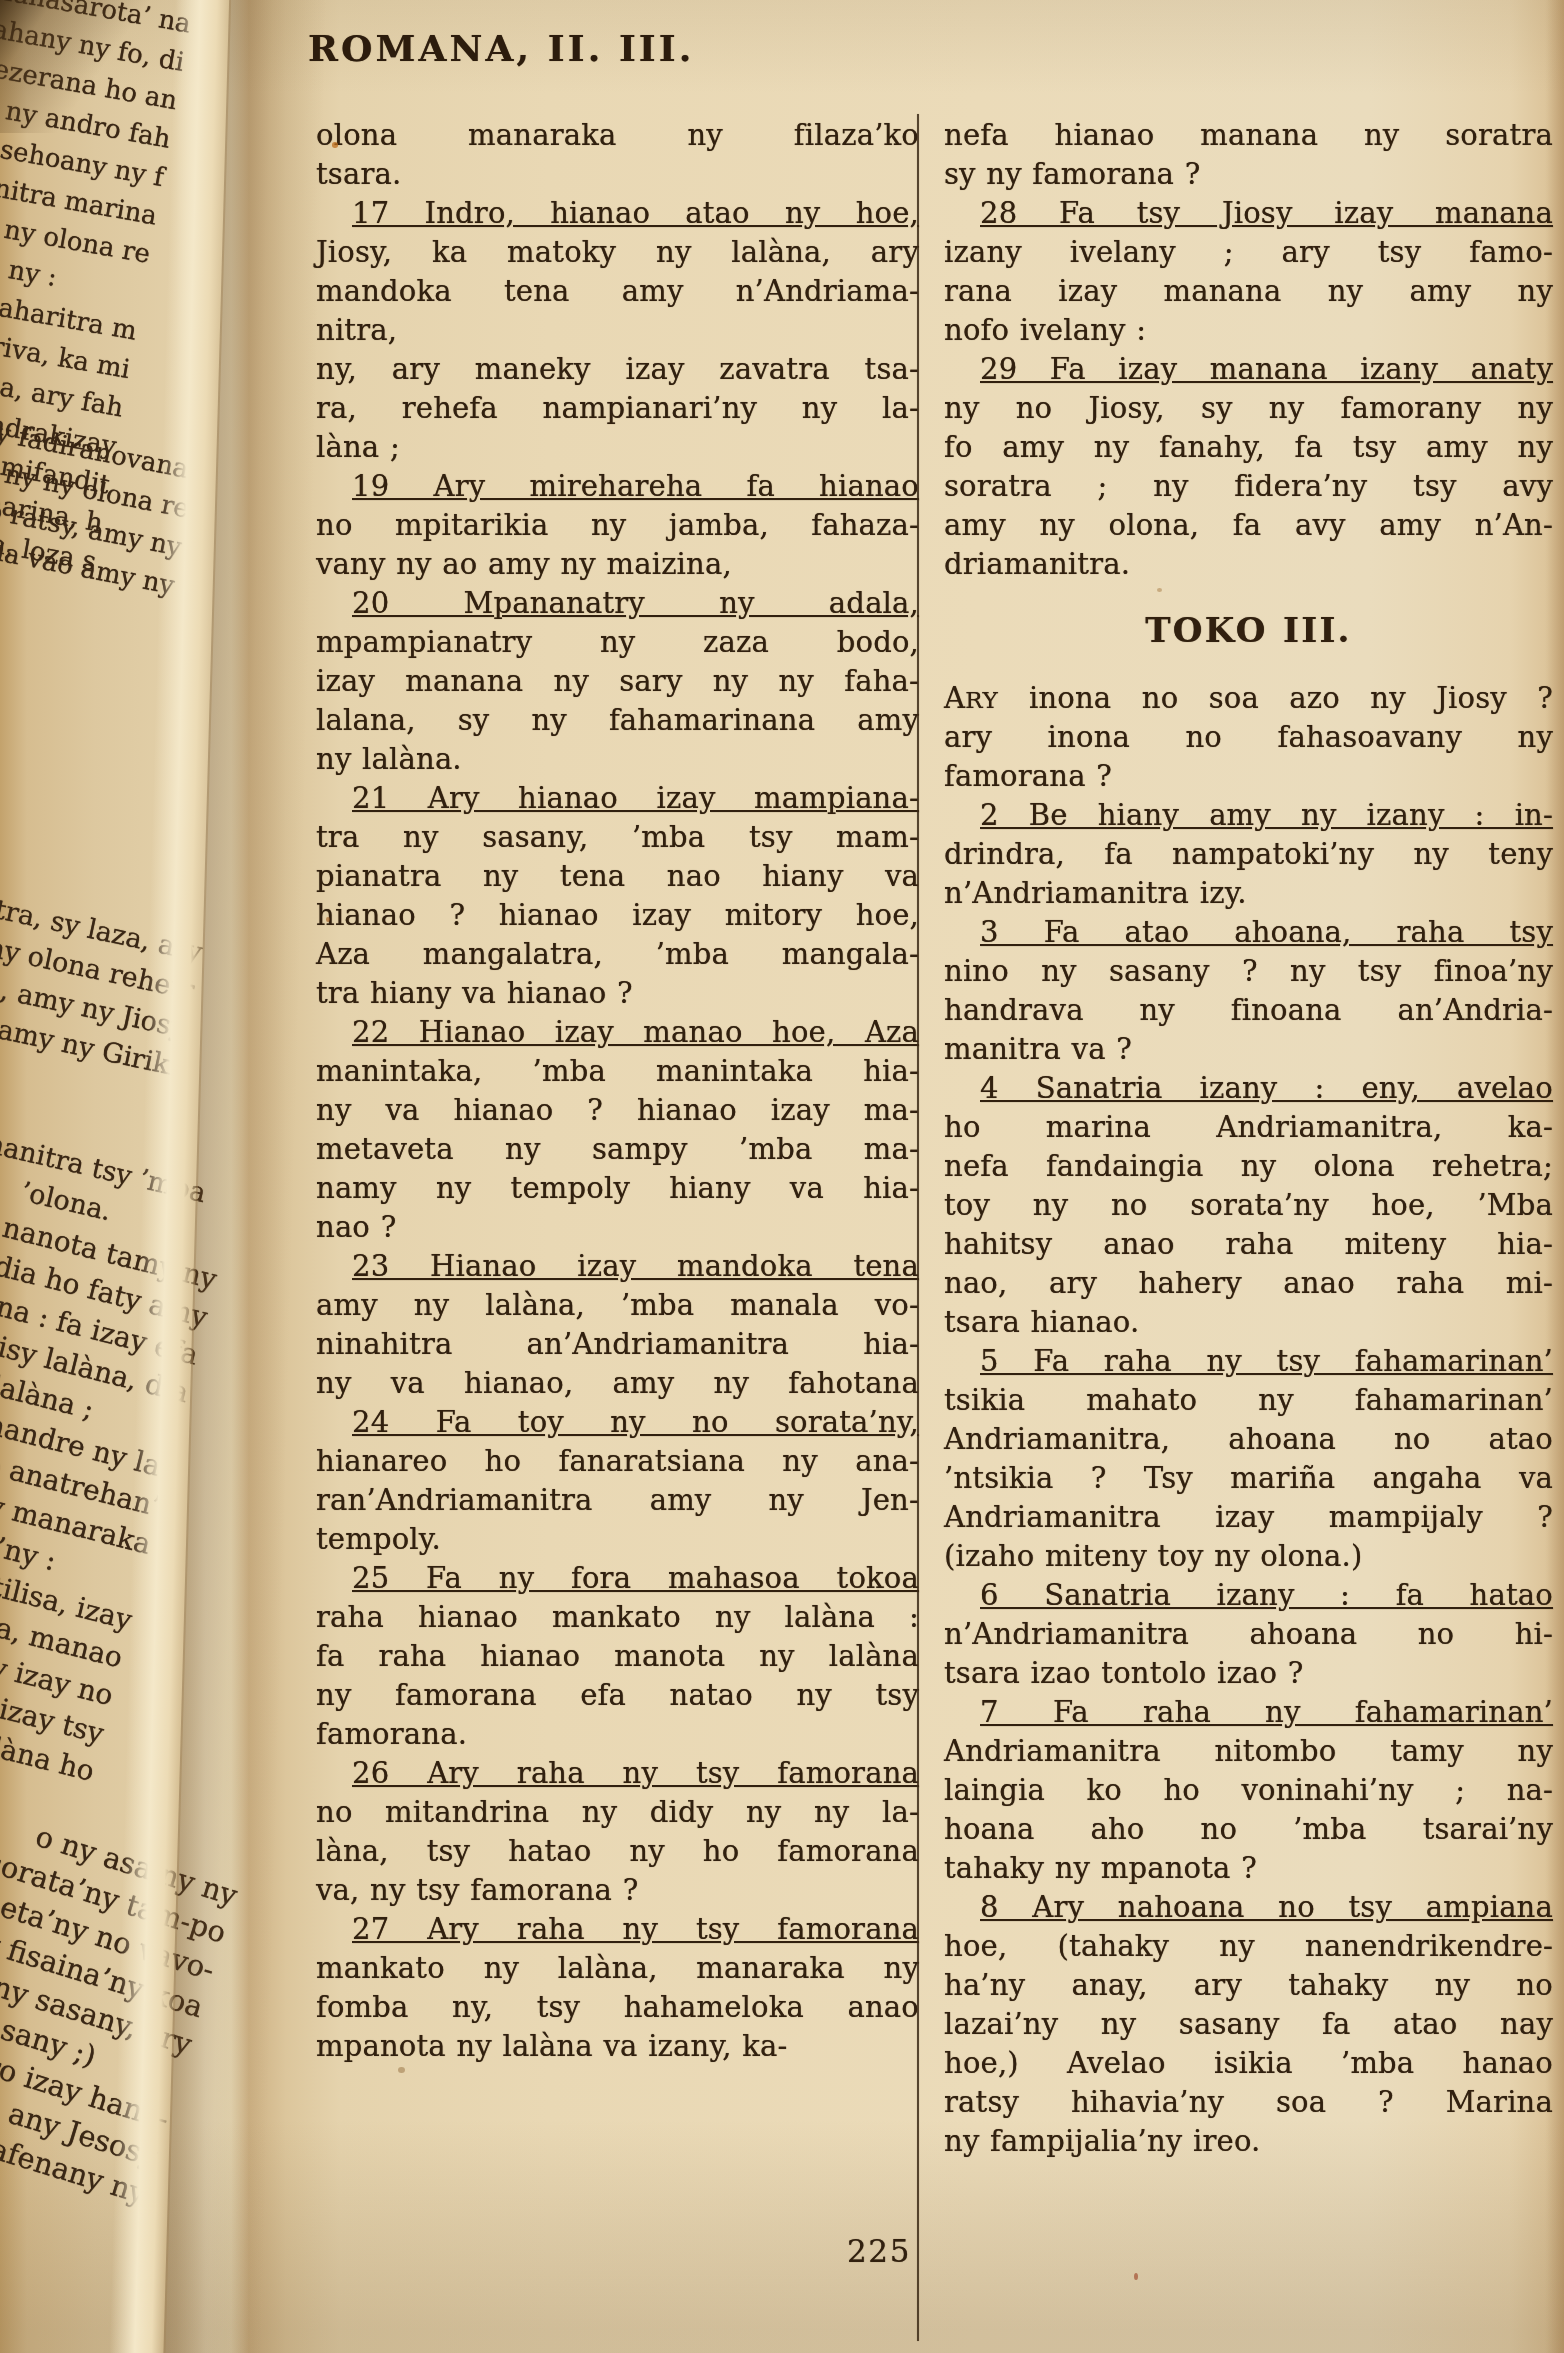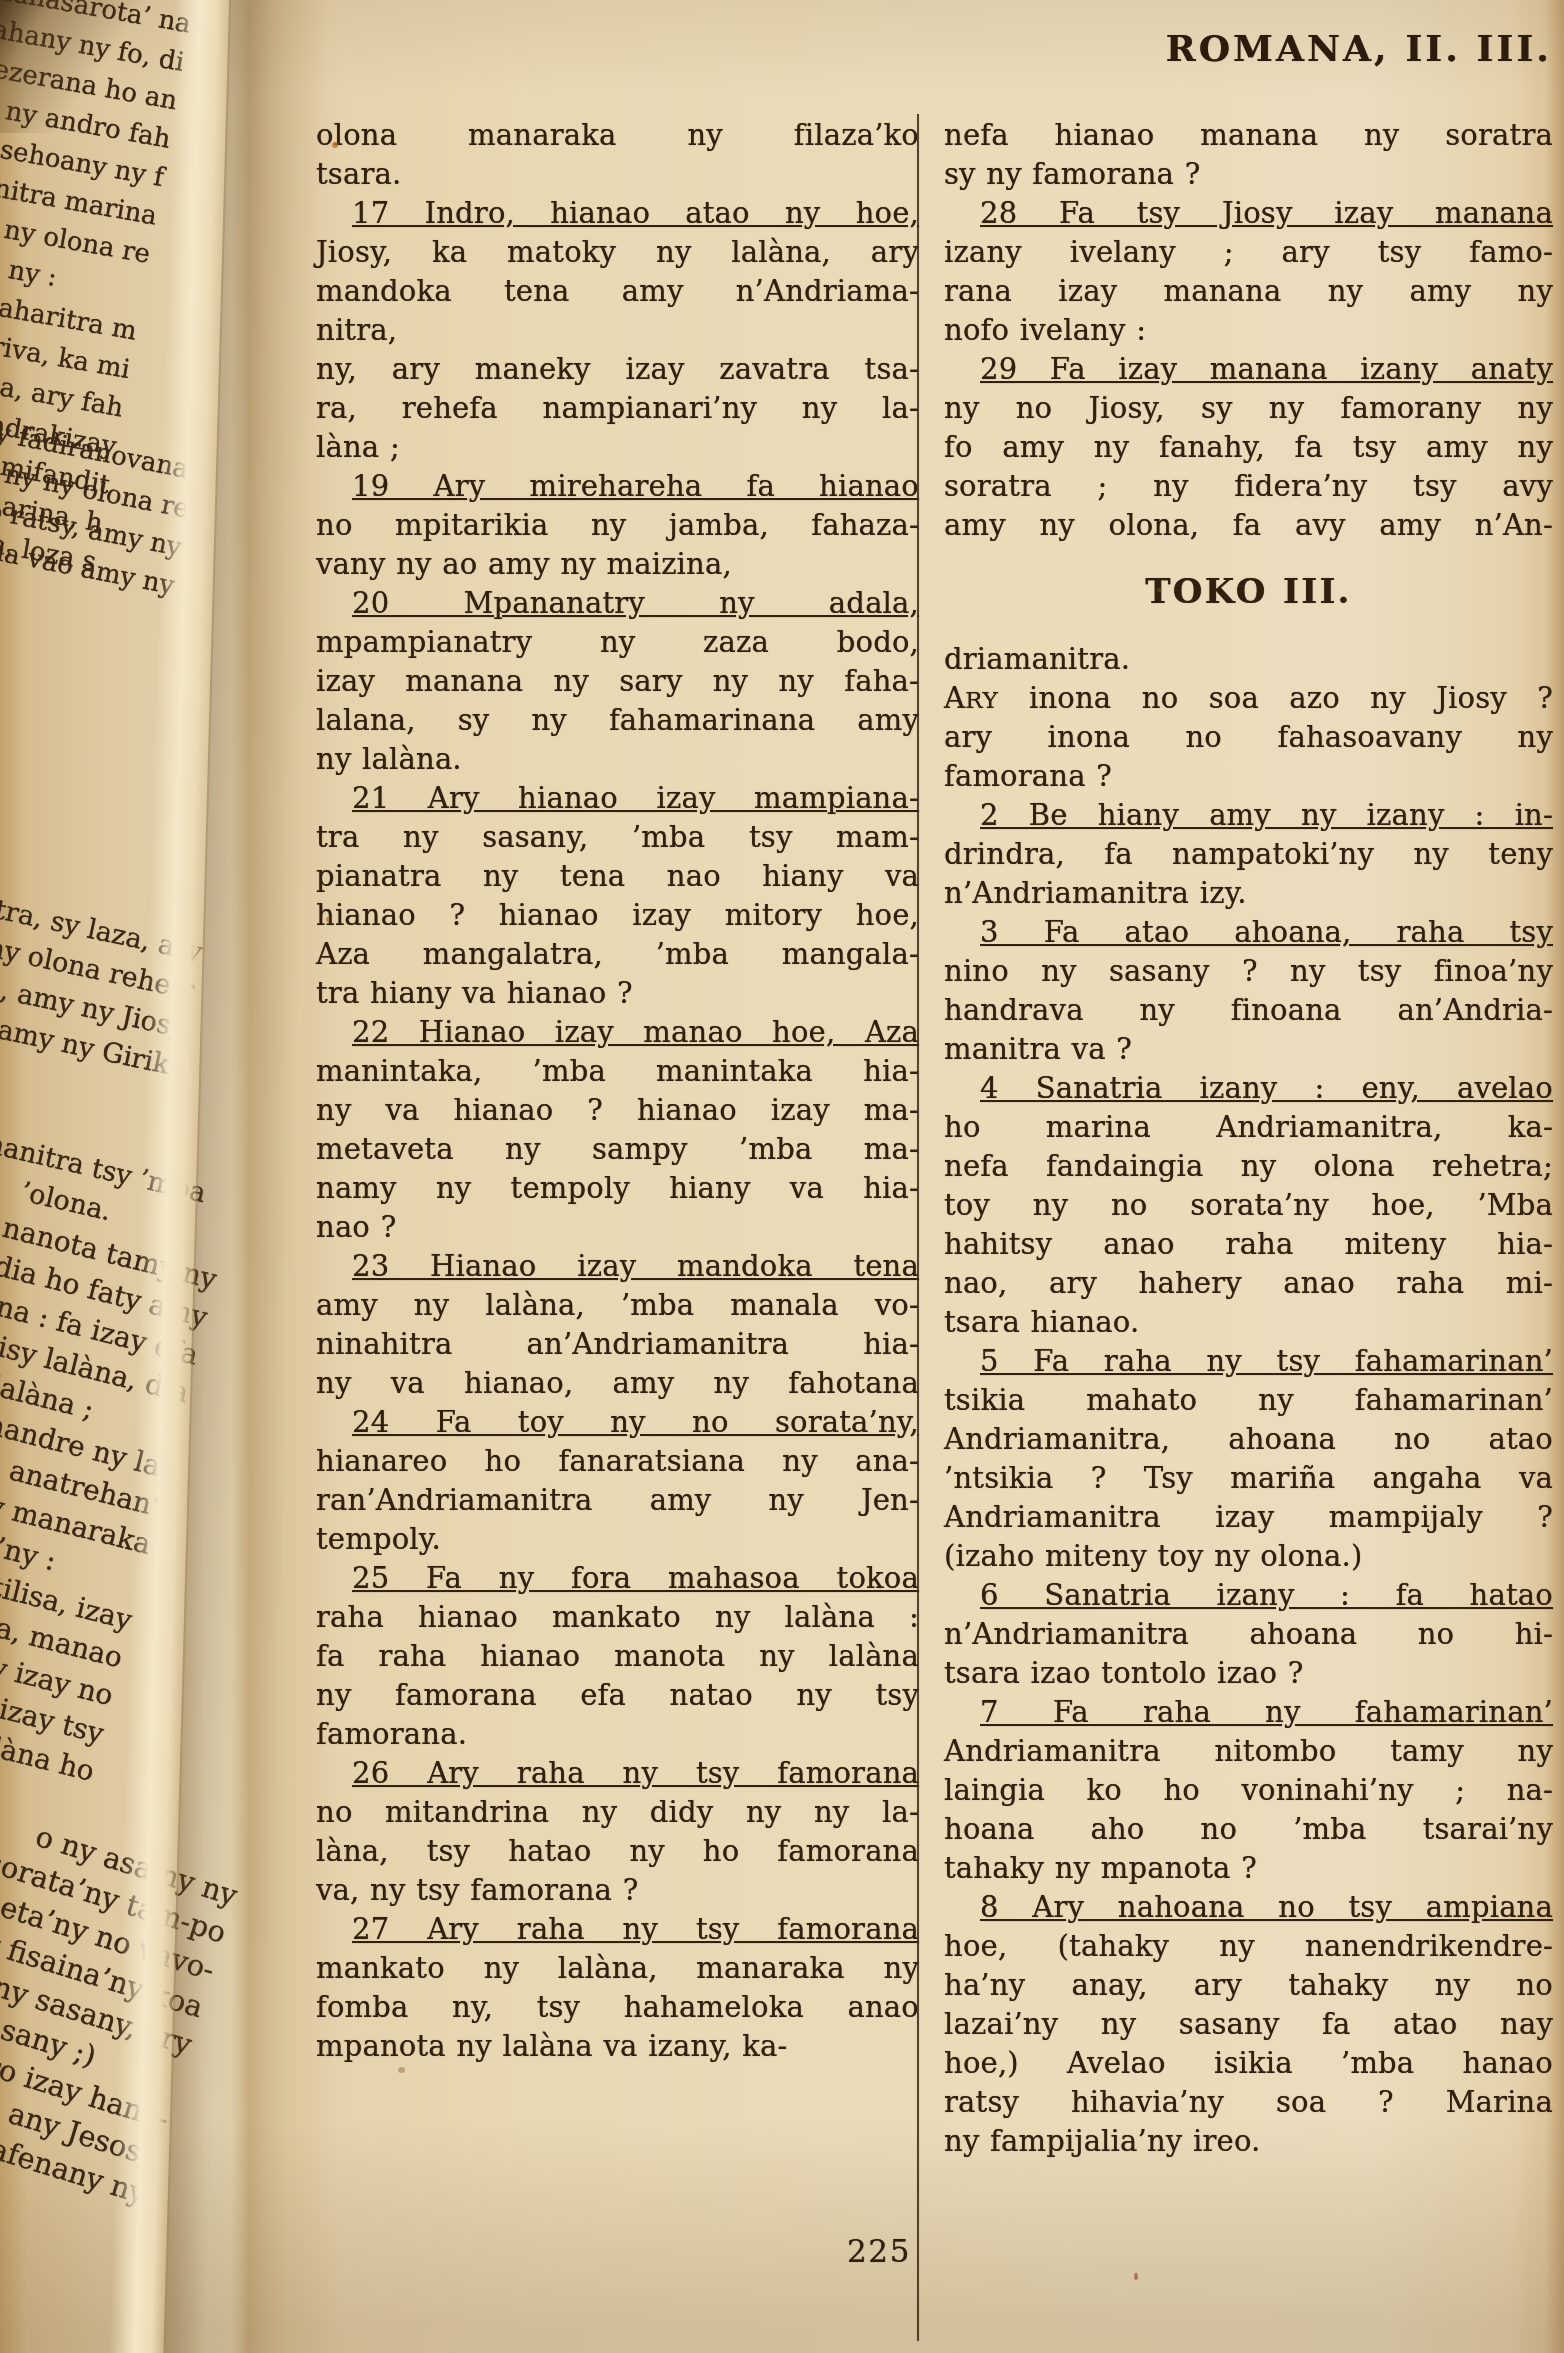--- a/index.html
+++ b/index.html
@@ -15,21 +15,21 @@
         #eee0bf 205px, #e9dab6 231px,
         #cdb184 249px, #dcc69c 286px, #e5d3ad 340px,
         #e9d8b4 548px, #ebdbb9 978px, #eadcbd 1369px,
         #e6d3ae 1510px, #dcc49a 1548px, #d0b286 1565px);
   }
   .ink{ text-shadow:0 0 0.8px rgba(48,30,12,.65), 0.4px 0.4px 0 rgba(48,30,12,.22); }
 
   
   #header{
     position:absolute;left:308px;top:27px;width:1244px;
-    text-align:right;font-size:36px;font-weight:700;letter-spacing:3.1px;
+    text-align:left;font-size:36px;font-weight:700;letter-spacing:3.1px;
     color:#2c1c0d;
   }
 
   
   .col{position:absolute;top:116px;font-size:29px;letter-spacing:0.2px;word-spacing:1.2px;}
   #col-left {left:316px;width:603px;}
   #col-right{left:944px;width:609px;}
   .ln{
     height:39px;line-height:39px;overflow:visible;
     text-align:justify;text-align-last:justify;text-justify:inter-word;
@@ -230,22 +230,22 @@
       <div class="ln end">sy ny famorana ?</div>
       <div class="ln ind">28 Fa tsy Jiosy izay manana</div>
       <div class="ln">izany ivelany ; ary tsy famo-</div>
       <div class="ln">rana izay manana ny amy ny</div>
       <div class="ln end">nofo ivelany :</div>
       <div class="ln ind">29 Fa izay manana izany anaty</div>
       <div class="ln">ny no Jiosy, sy ny famorany ny</div>
       <div class="ln">fo amy ny fanahy, fa tsy amy ny</div>
       <div class="ln">soratra ; ny fidera’ny tsy avy</div>
       <div class="ln">amy ny olona, fa avy amy n’An-</div>
+      <div class="ln end">driamanitra.</div>
       <div class="ln head">TOKO III.</div>
-      <div class="ln end">driamanitra.</div>
       <div class="ln sc"><span class="sc1">A</span><span class="scr">RY</span> inona no soa azo ny Jiosy ?</div>
       <div class="ln">ary inona no fahasoavany ny</div>
       <div class="ln end">famorana ?</div>
       <div class="ln ind">2 Be hiany amy ny izany : in-</div>
       <div class="ln">drindra, fa nampatoki’ny ny teny</div>
       <div class="ln end">n’Andriamanitra izy.</div>
       <div class="ln ind">3 Fa atao ahoana, raha tsy</div>
       <div class="ln">nino ny sasany ? ny tsy finoa’ny</div>
       <div class="ln">handrava ny finoana an’Andria-</div>
       <div class="ln end">manitra va ?</div>

